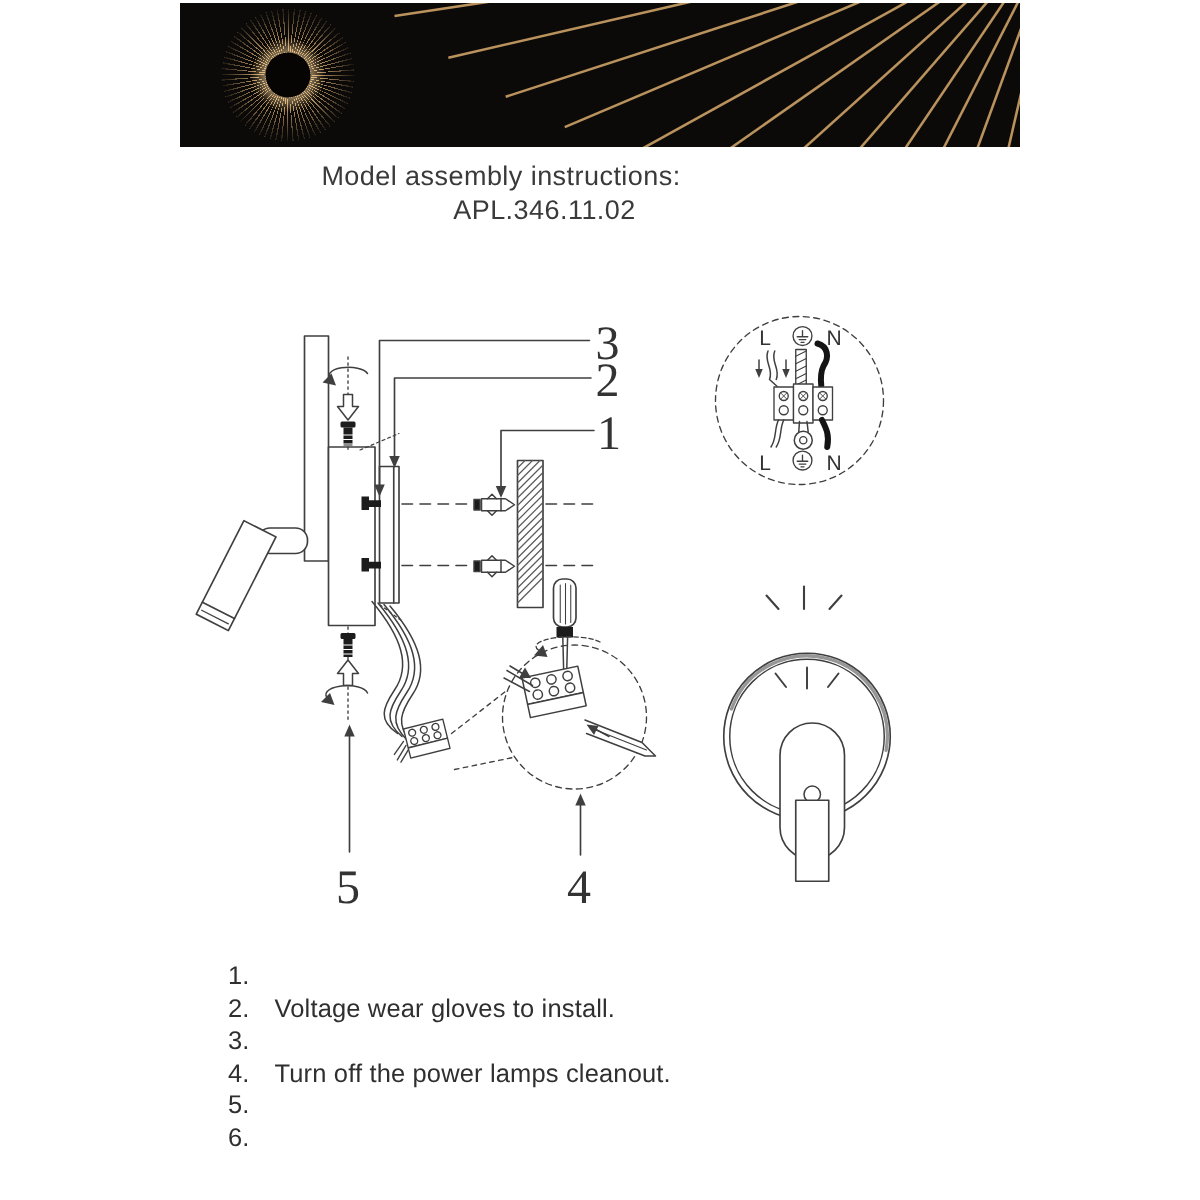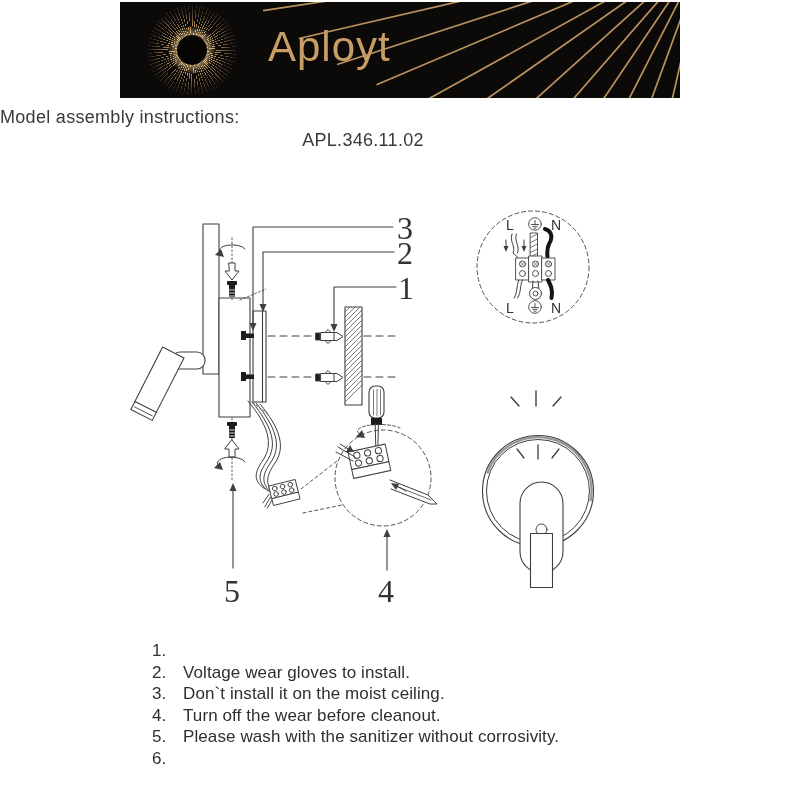--- a/index.html
+++ b/index.html
@@ -16,21 +16,21 @@
               background:radial-gradient(circle, rgba(12,10,8,0) 0%, rgba(238,203,146,0.65) 22%, rgba(12,10,8,0) 40%); }
   .sun-fade { position:absolute; inset:0; border-radius:50%;
               background:radial-gradient(circle, rgba(12,10,8,0) 0%, rgba(12,10,8,0) 30%, #0c0a08 74%); }
   .sun-hole { position:absolute; left:29px; top:29px; width:30px; height:30px;
               border-radius:50%; background:#060504; }
   .brand { position:absolute; left:148px; top:21px; font-size:42px; line-height:48px;
            color:#c89d66; letter-spacing:1px; font-weight:400; }
   .banner-rays { position:absolute; right:0; top:0; }
 
   
-  .title-line1 { position:absolute; left:0; top:107px; width:668px; 
+  .title-line1 { position:absolute; left:0; top:107px; width:668px; text-align:center;
                  font-size:18px; color:#3a3a3a; letter-spacing:.3px; }
   .title-line2 { position:absolute; left:0; top:130px; width:726px; text-align:center;
                  font-size:18px; color:#3a3a3a; letter-spacing:.3px; }
 
   
   .diagram { position:absolute; left:120px; top:190px; }
   .diagram text.callout { font-family:"Liberation Serif", serif; font-size:32px; fill:#333; }
   .diagram text.wlabel  { font-family:"Liberation Sans", sans-serif; font-size:14px; fill:#333; }
 
   
@@ -43,21 +43,20 @@
 
 <div class="page">
 
   <div class="banner">
     <div class="sun">
       <div class="sun-rays"></div>
       <div class="sun-glow"></div>
       <div class="sun-fade"></div>
       <div class="sun-hole"></div>
     </div>
-    <div class="brand">Aployt</div>
     <svg class="banner-rays" width="560" height="96" viewBox="0 0 560 96">
       <g stroke="#c49a62" stroke-width="1.7" opacity="0.95">
         <line x1="581.7" y1="1.7" x2="571.2" y2="101"></line>
         <line x1="574.5" y1="0.4" x2="549.8" y2="107.6"></line>
         <line x1="566.8" y1="0.3" x2="524.7" y2="115.8"></line>
         <line x1="558.9" y1="-1" x2="494.9" y2="124.6"></line>
         <line x1="551.1" y1="-3.3" x2="462.2" y2="128.5"></line>
         <line x1="542.1" y1="-5.2" x2="424" y2="130.7"></line>
         <line x1="533" y1="-8.5" x2="387.4" y2="122.6"></line>
         <line x1="522.5" y1="-12.1" x2="342.3" y2="114.1"></line>
@@ -288,28 +287,26 @@
   <div class="instructions">
     <div class="inst-row">
       <span class="inst-num">1.</span>
     </div>
     <div class="inst-row">
       <span class="inst-num">2.</span>
       <span class="inst-text">Voltage wear gloves to install.</span>
     </div>
     <div class="inst-row">
       <span class="inst-num">3.</span>
-      <span class="inst-text">Don`t install it on the moist ceiling.</span>
     </div>
     <div class="inst-row">
       <span class="inst-num">4.</span>
-      <span class="inst-text">Turn off the wear before cleanout.</span>
+      <span class="inst-text">Turn off the power lamps cleanout.</span>
     </div>
     <div class="inst-row">
       <span class="inst-num">5.</span>
-      <span class="inst-text">Please wash with the sanitizer without corrosivity.</span>
     </div>
     <div class="inst-row">
       <span class="inst-num">6.</span>
     </div>
   </div>
 
 </div>
 
 </body></html>

